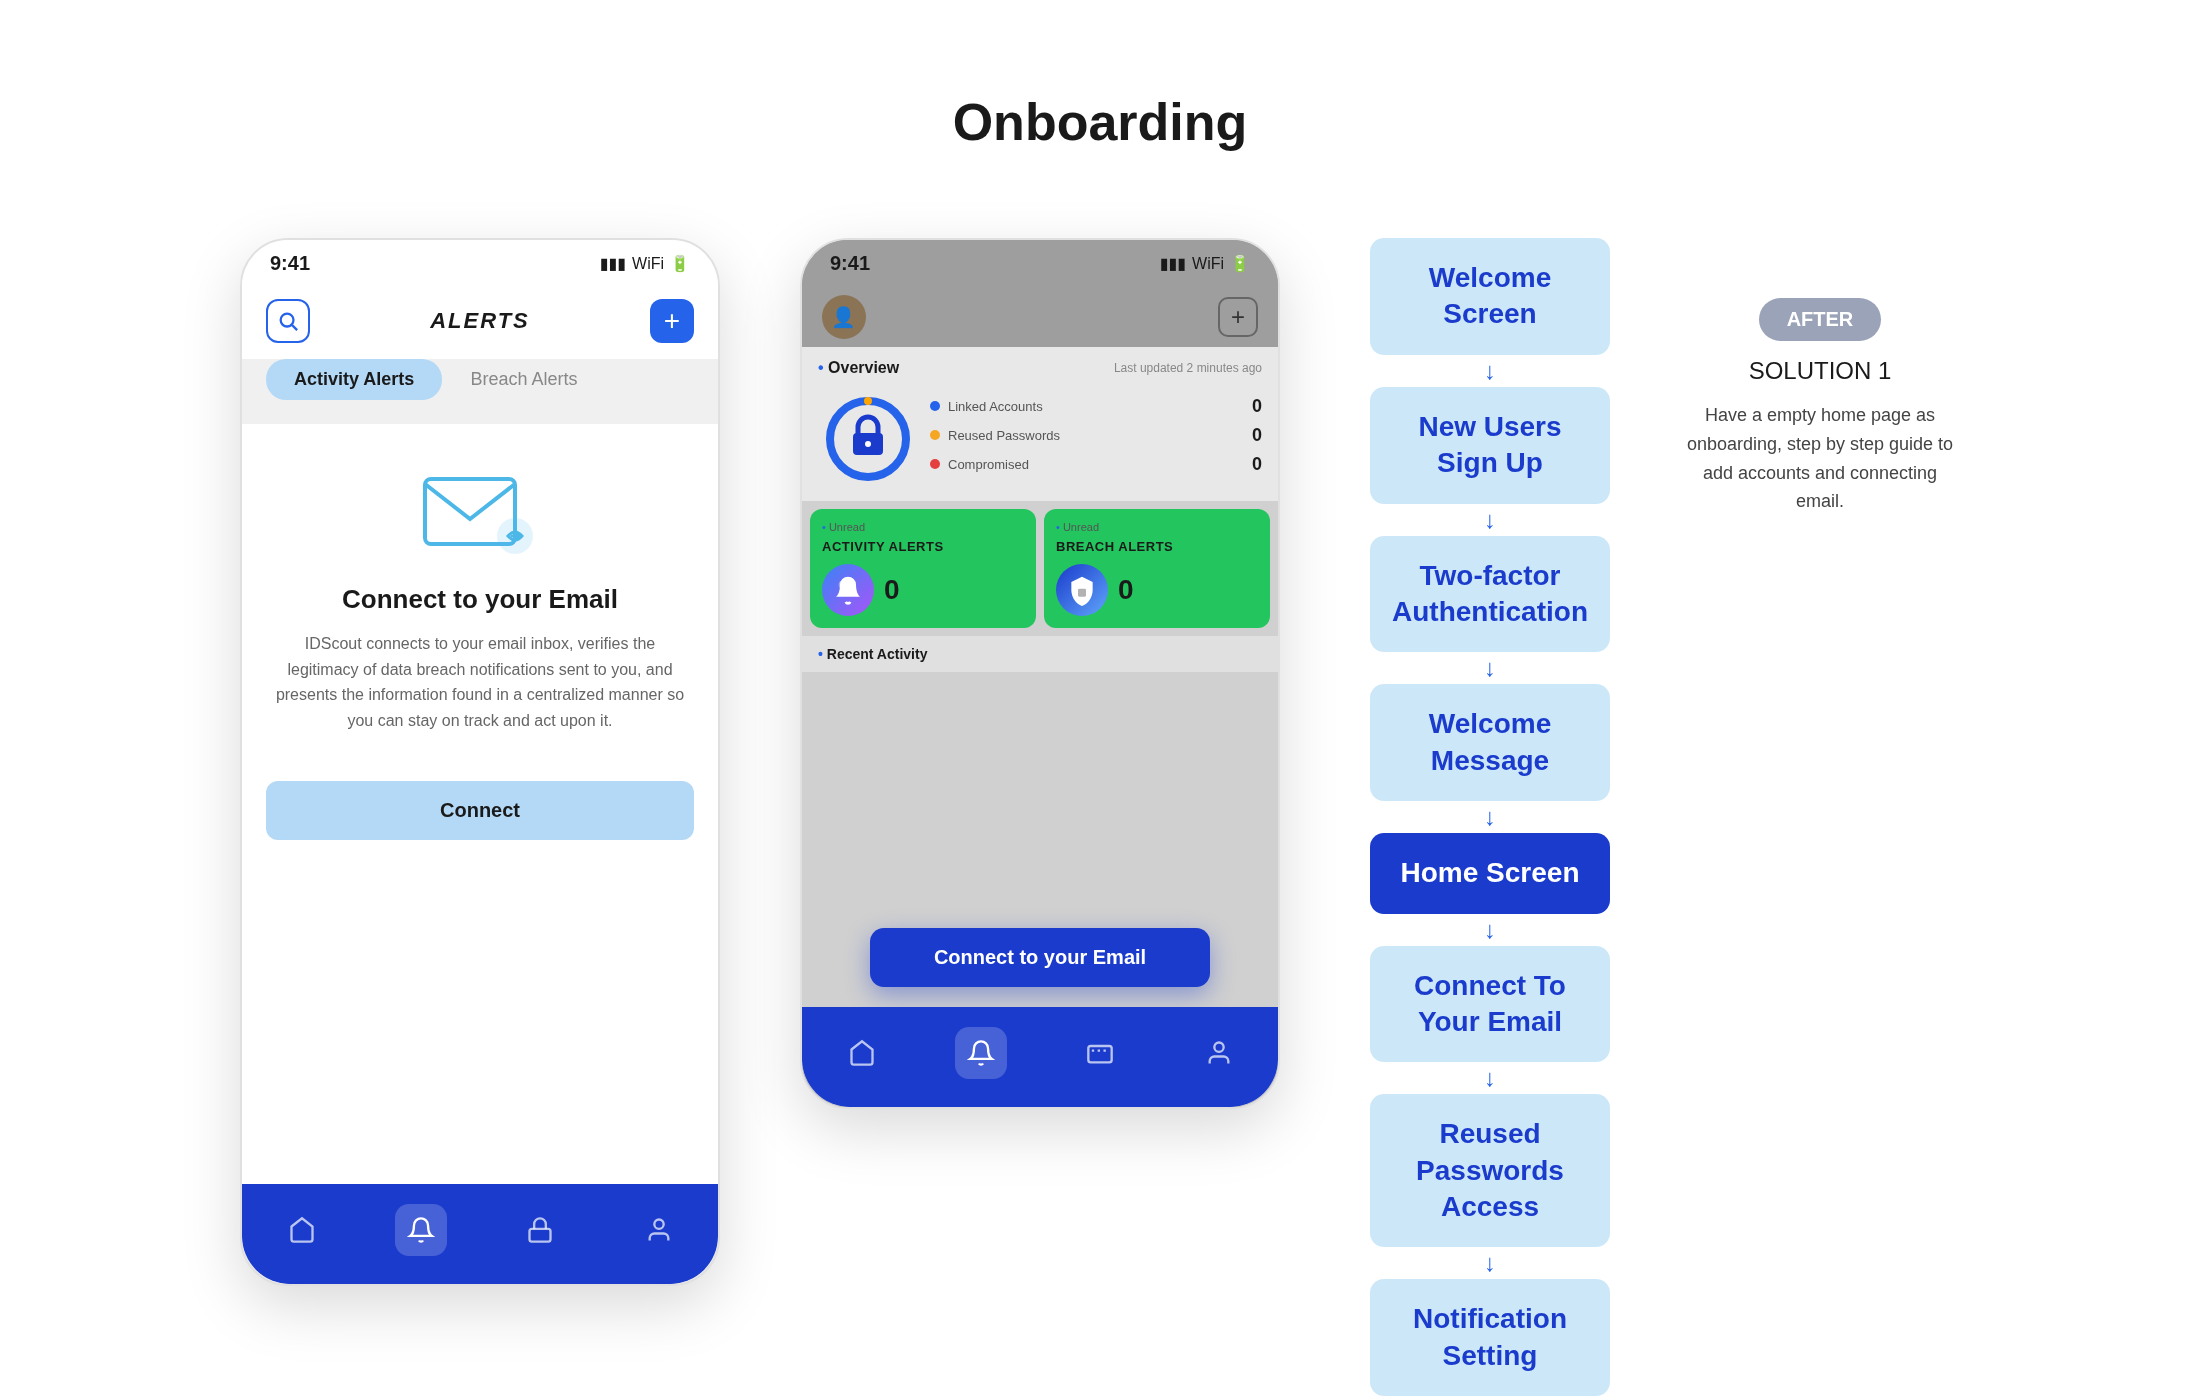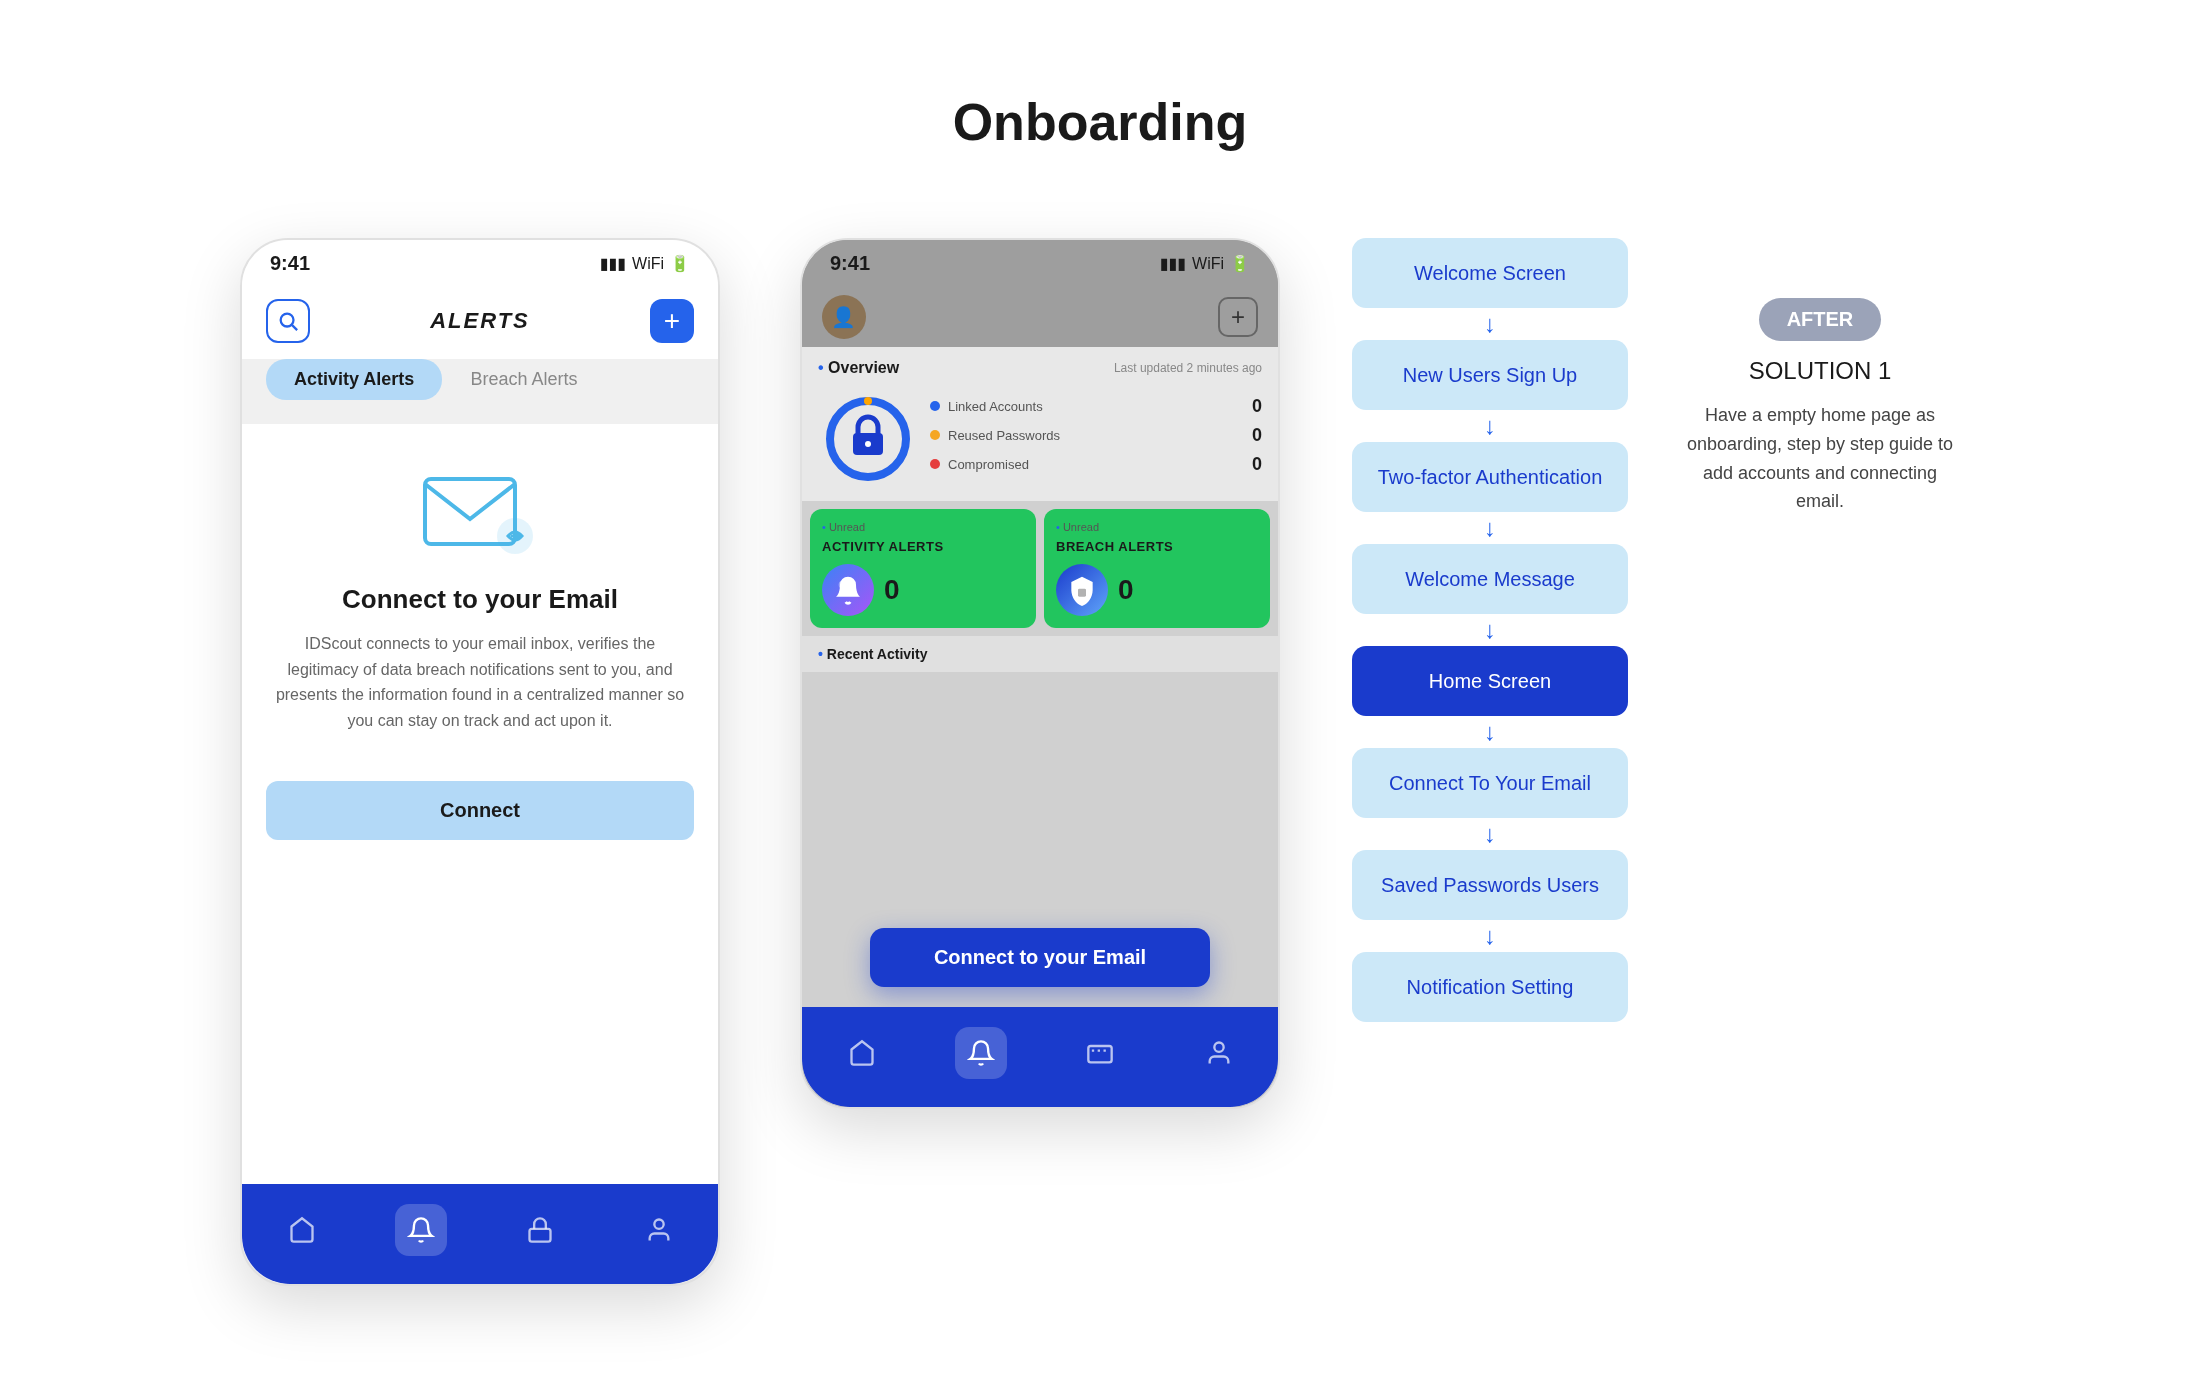--- a/index.html
+++ b/index.html
@@ -416,26 +416,26 @@
     .flow-chart {
       display: flex;
       flex-direction: column;
       align-items: center;
       gap: 0;
       margin-top: 0;
       width: 260px;
     }
 
     .flow-box {
-      width: 276px;
+      width: 240px;
       padding: 22px 16px;
       border-radius: 14px;
       text-align: center;
-      font-size: 20px;
-      font-weight: 400;
+      font-size: 28px;
+      font-weight: 700;
       color: #1a3bcc;
       background: #cce8f8;
       line-height: 1.3;
     }
 
     .flow-box.active {
       background: #1a3bcc;
       color: #ffffff;
     }
 
@@ -699,21 +699,21 @@
         <div class="flow-box">New Users Sign Up</div>
         <div class="flow-arrow">↓</div>
         <div class="flow-box">Two-factor Authentication</div>
         <div class="flow-arrow">↓</div>
         <div class="flow-box">Welcome Message</div>
         <div class="flow-arrow">↓</div>
         <div class="flow-box active">Home Screen</div>
         <div class="flow-arrow">↓</div>
         <div class="flow-box">Connect To Your Email</div>
         <div class="flow-arrow">↓</div>
-        <div class="flow-box">Saved Passwords Users</div>
+        <div class="flow-box">Reused Passwords Access</div>
         <div class="flow-arrow">↓</div>
         <div class="flow-box">Notification Setting</div>
       </div>
 
     <div class="solution-section">
       <div class="after-badge">AFTER</div>
       <div class="solution-title">SOLUTION 1</div>
       <div class="solution-desc">Have a empty home page as onboarding, step by step guide to add accounts and connecting email.</div>
     </div>
   </div>

